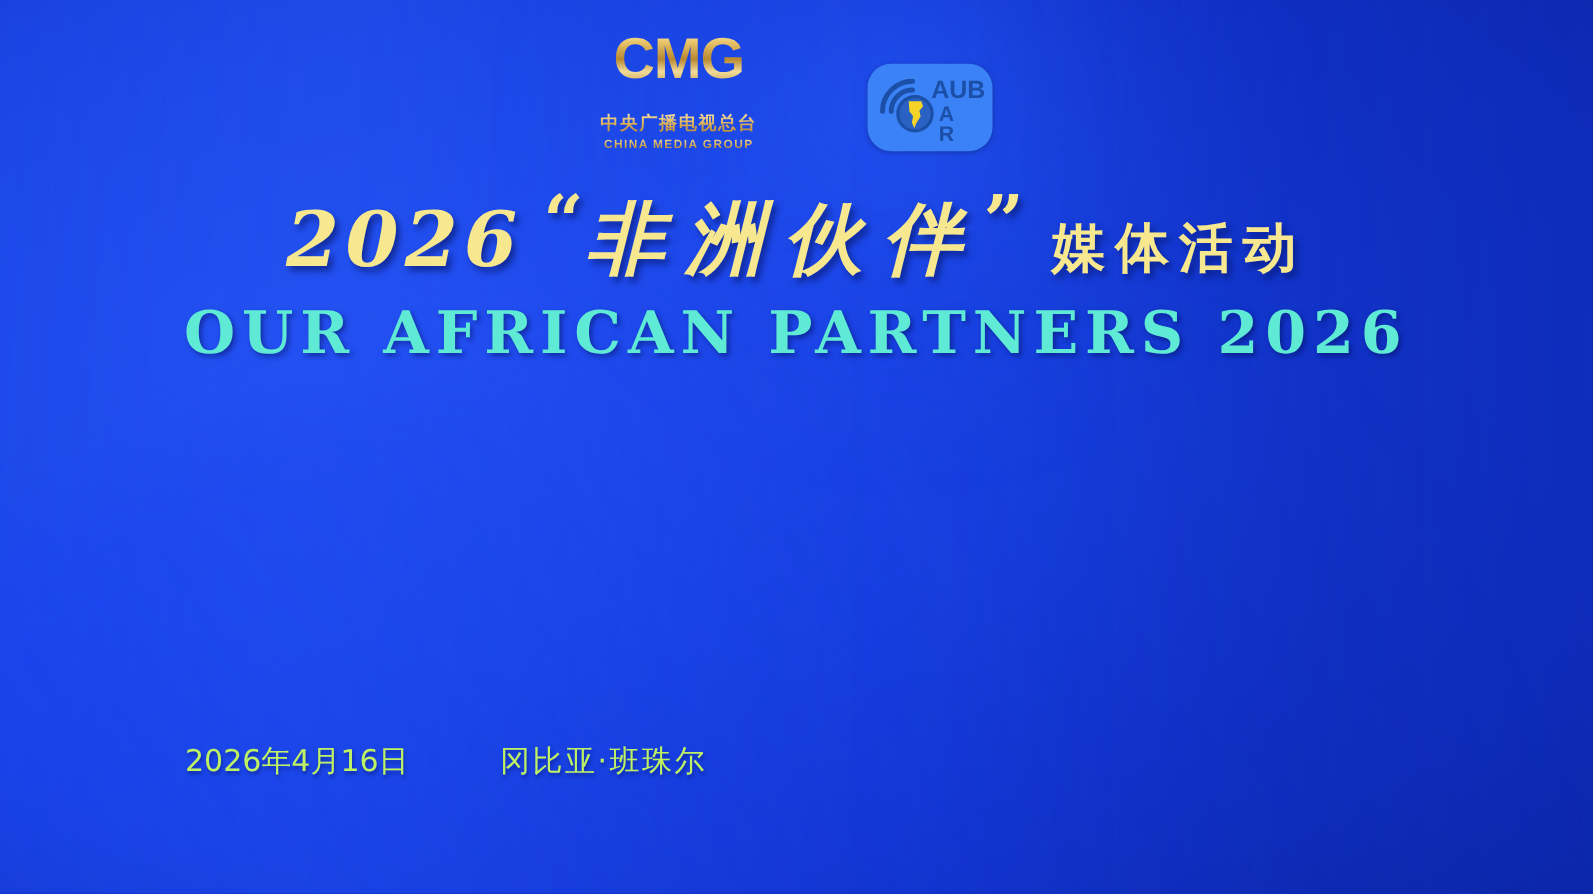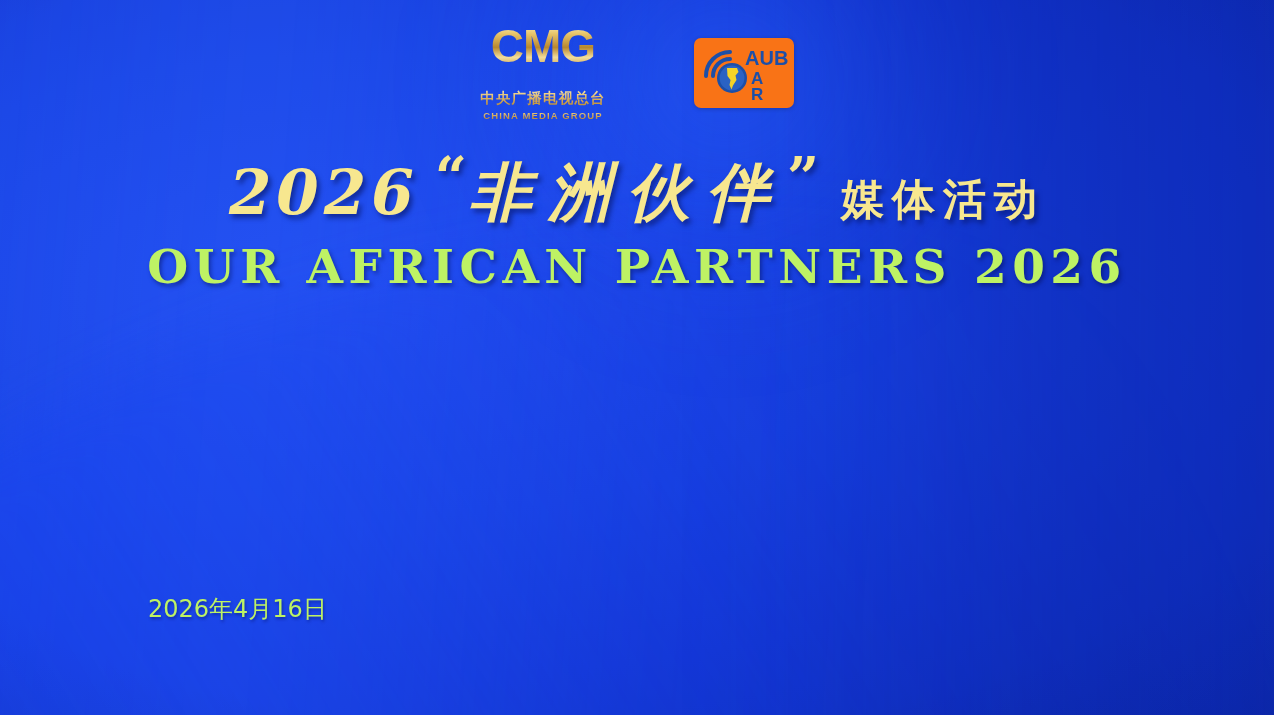--- a/index.html
+++ b/index.html
@@ -71,21 +71,21 @@
   }
 
   
   .logo-row {
     position: absolute;
     top: 24px;
     left: 0;
     width: 100%;
     display: flex;
     justify-content: center;
-    align-items: center;
+    align-items: flex-end;
     gap: 88px;
   }
 
   
   .cmg-logo { display: flex; flex-direction: column; align-items: center; }
   .cmg-mark {
     font-family: "Liberation Sans", "DejaVu Sans", sans-serif;
     font-weight: 700;
     font-size: 46px;
     line-height: 0.98;
@@ -118,22 +118,22 @@
     -webkit-background-clip: text;
     background-clip: text;
     color: transparent;
     -webkit-text-fill-color: transparent;
   }
 
   
   .aub-logo {
     width: 100px;
     height: 70px;
-    background: #f97316;
-    border-radius: 7px;
+    background: #3b82f6;
+    border-radius: 19px;
     display: flex;
     align-items: center;
     justify-content: center;
     box-shadow: 0 1px 4px rgba(0,0,0,0.22);
   }
   .aub-logo svg { display: block; }
 
   
   .title-block {
     position: absolute;
@@ -156,21 +156,21 @@
   .title-cn .seg-year { font-size: 61px; letter-spacing: 5px; padding-right: 16px; }
   .title-cn .seg-quote { font-style: normal; font-size: 56px; vertical-align: 0.30em; letter-spacing: 0; }
   .title-cn .seg-core { letter-spacing: 16px; padding: 0 2px; }
   .title-cn .seg-tail { font-size: 43px; letter-spacing: 8px; padding-left: 22px; font-style: normal; font-weight: 700; margin-top: 40px; }
 
   .title-en {
     margin-top: 12px;
     font-family: "DejaVu Serif", "Liberation Serif", serif;
     font-size: 47px;
     font-weight: 700;
-    color: #bef264;
+    color: #5eead4;
     letter-spacing: 5.5px;
     white-space: nowrap;
     text-shadow: 2px 3px 4px rgba(3,14,86,0.50);
   }
 
   
   .footer {
     position: absolute;
     left: 0;
     top: 552px;
@@ -246,15 +246,16 @@
 
   <div class="title-block">
     <div class="title-cn">
       <span class="seg-year">2026</span><span class="seg-quote">“</span><span class="seg-core">非洲伙伴</span><span class="seg-quote">”</span><span class="seg-tail">媒体活动</span>
     </div>
     <div class="title-en">OUR AFRICAN PARTNERS 2026</div>
   </div>
 
   <div class="footer">
     <div class="footer-item f-cn" id="f-date-cn">2026年4月16日</div>
+    <div class="footer-item f-cn" id="f-place-cn">冈比亚·班珠尔</div>
   </div>
 
 </div>
 
 </body></html>

